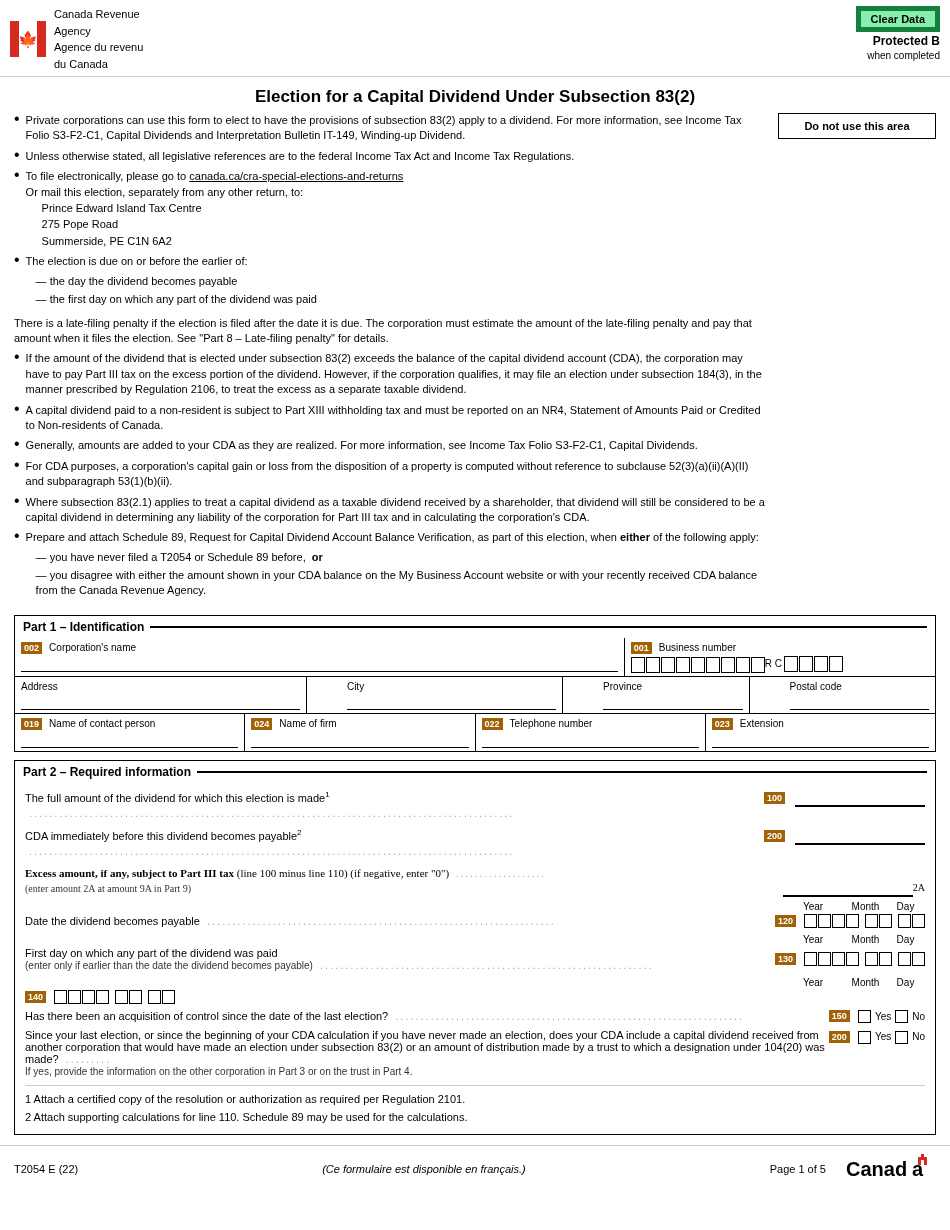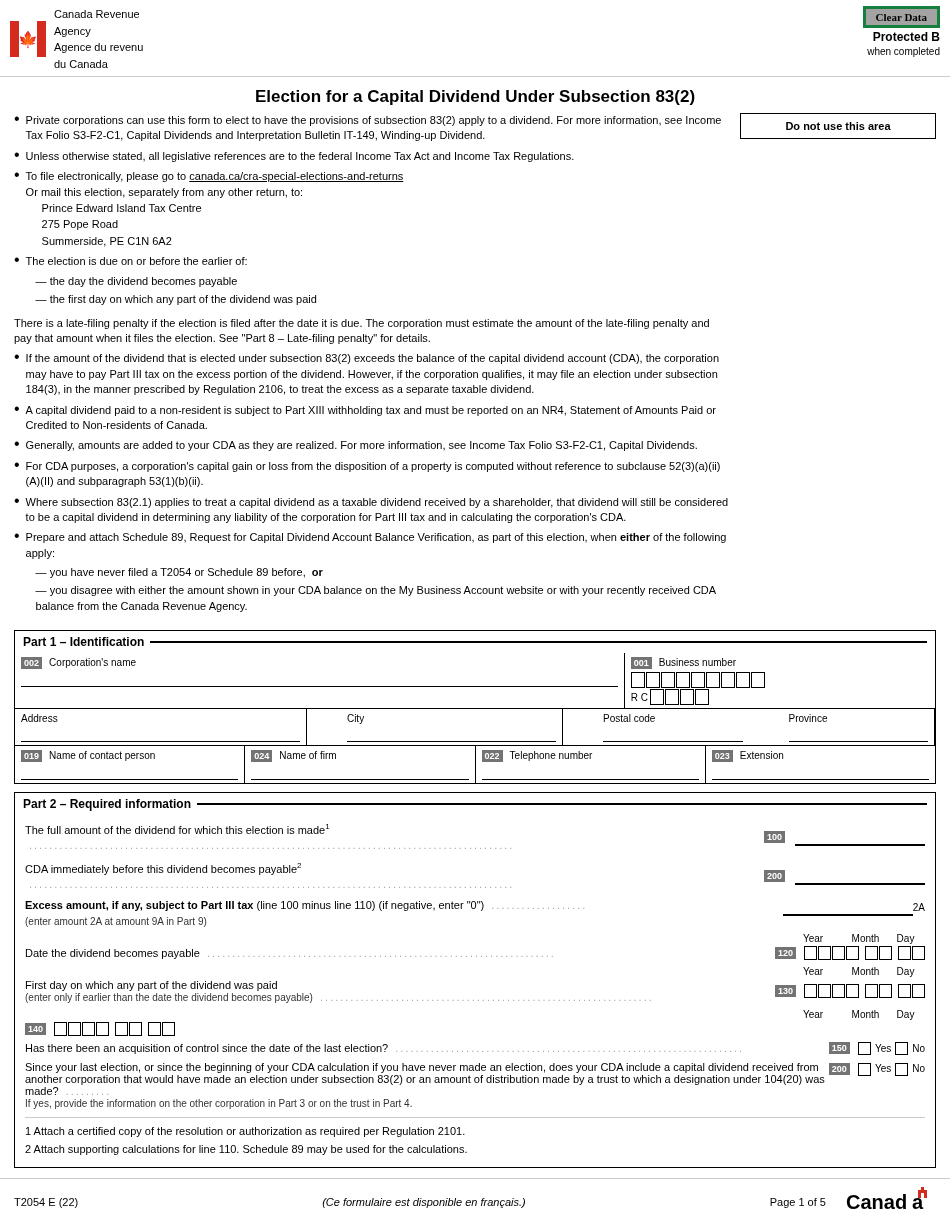--- a/index.html
+++ b/index.html
@@ -38,28 +38,27 @@
       font-size: 11px;
       line-height: 1.5;
     }
     .top-right {
       display: flex;
       flex-direction: column;
       align-items: flex-end;
       gap: 2px;
     }
     .clear-data-btn {
-      background: #a3a3a3;
+      background: #86efac;
       color: #000;
-      border: 3px solid #15803d;
+      border: 5px solid #15803d;
       padding: 2px 10px;
       font-size: 11px;
       font-weight: bold;
       cursor: pointer;
-      font-family: Liberation Serif, serif;
     }
     .protected-b {
       font-size: 12px;
       font-weight: bold;
       text-align: right;
     }
     .protected-sub {
       font-size: 10px;
       text-align: right;
     }
@@ -76,21 +75,21 @@
     .main-content {
       display: flex;
       gap: 0;
       padding: 0 14px;
     }
     .instructions-col {
       flex: 1;
       padding-right: 10px;
     }
     .do-not-use-box {
-      width: 196px;
+      width: 158px;
       border: 1px solid #000;
       padding: 6px 8px;
       font-size: 11px;
       font-weight: bold;
       text-align: center;
       height: fit-content;
       margin-top: 0;
       flex-shrink: 0;
     }
     .bullet-item {
@@ -127,21 +126,21 @@
       line-height: 1.4;
     }
 
     
     .part-section {
       border: 1px solid #000;
       margin: 8px 14px;
       padding: 0;
     }
     .field-code {
-      background: #737373;
+      background: #a16207;
       color: #fff;
       font-size: 9px;
       font-weight: bold;
       padding: 1px 3px;
       margin-right: 4px;
       display: inline-block;
     }
     .field-label {
       font-size: 10px;
     }
@@ -153,21 +152,20 @@
       height: 16px;
       margin-top: 2px;
       background: transparent;
       outline: none;
       font-size: 11px;
     }
 
     
     .bn-area {
       display: flex;
-      flex-direction: column;
     }
     .bn-boxes {
       display: flex;
       gap: 1px;
       margin-top: 3px;
     }
     .bn-box {
       width: 14px;
       height: 16px;
       border: 1px solid #000;
@@ -276,21 +274,21 @@
       padding: 3px 6px;
       border-right: 1px solid #000;
       flex: 1;
     }
     .contact-cell:last-child { border-right: none; }
 
     .superscript { vertical-align: super; font-size: 8px; }
 
     .line-row {
       display: flex;
-      align-items: center;
+      align-items: flex-start;
       margin-bottom: 6px;
       gap: 40px;
     }
     .line-row-label {
       flex: 1;
       line-height: 1.4;
     }
     .line-row-right {
       display: flex;
       align-items: center;
@@ -298,22 +296,23 @@
     }
     .amount-field {
       width: 130px;
       border-bottom: 2px solid #000;
       height: 18px;
       margin-left: 6px;
     }
 
     .excess-section {
       display: flex;
-      align-items: flex-start;
+      align-items: flex-end;
       margin-bottom: 4px;
+      font-family: Liberation Serif, serif;
     }
     .excess-text {
       flex: 1;
       line-height: 1.4;
     }
     .excess-right {
       display: flex;
       align-items: center;
       flex-shrink: 0;
     }
@@ -513,26 +512,26 @@
 
     <div class="addr-row">
       <div class="addr-cell address">
         <span class="field-label">Address</span>
         <input class="field-input" type="text" style="">
       </div>
       <div class="addr-cell city">
         <span class="field-label">City</span>
         <input class="field-input" type="text" style="">
       </div>
+      <div class="addr-cell province">
+        <span class="field-label">Province</span>
+        <input class="field-input" type="text" style="">
+      </div>
       <div class="addr-cell postal">
         <span class="field-label">Postal code</span>
-        <input class="field-input" type="text" style="">
-      </div>
-      <div class="addr-cell province">
-        <span class="field-label">Province</span>
         <input class="field-input" type="text" style="">
       </div>
     </div>
 
     <div class="contact-row">
       <div class="contact-cell">
         <span class="field-code">019</span>
         <span class="field-label">Name of contact person</span>
         <input class="field-input" type="text" style="">
       </div>

